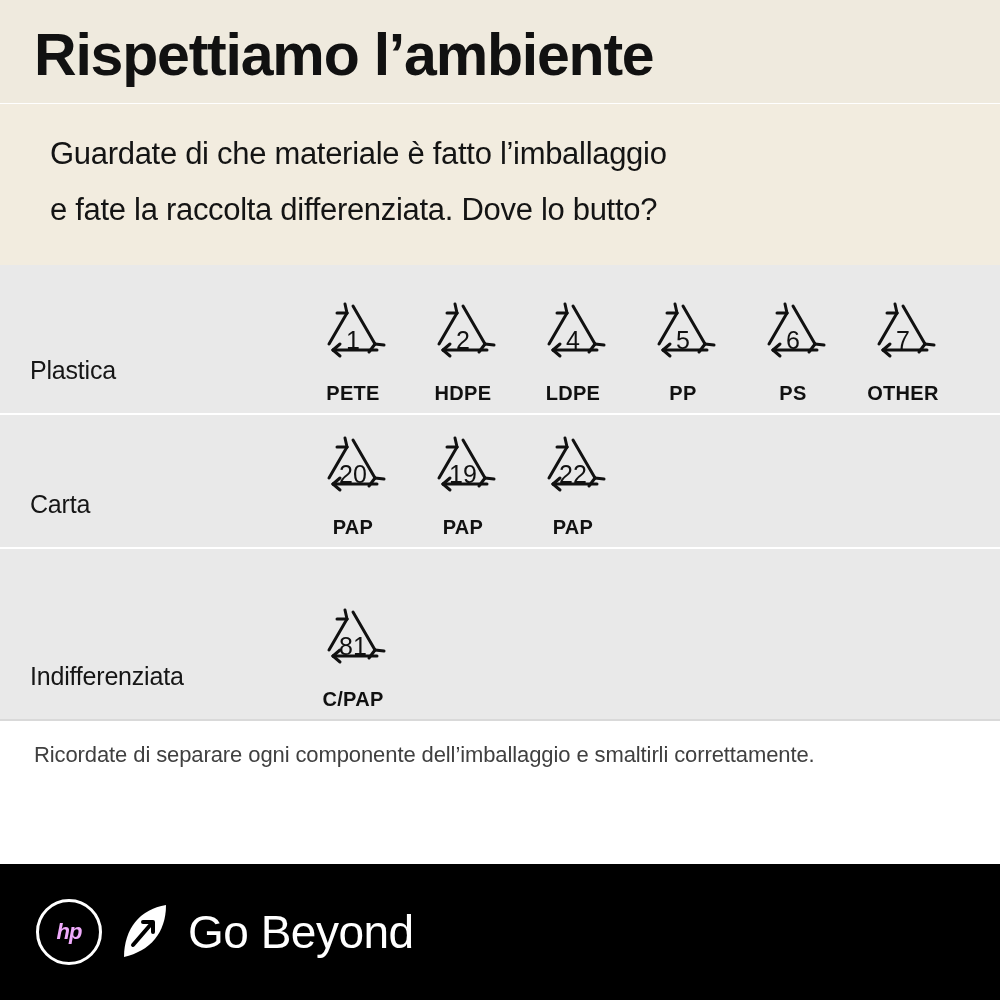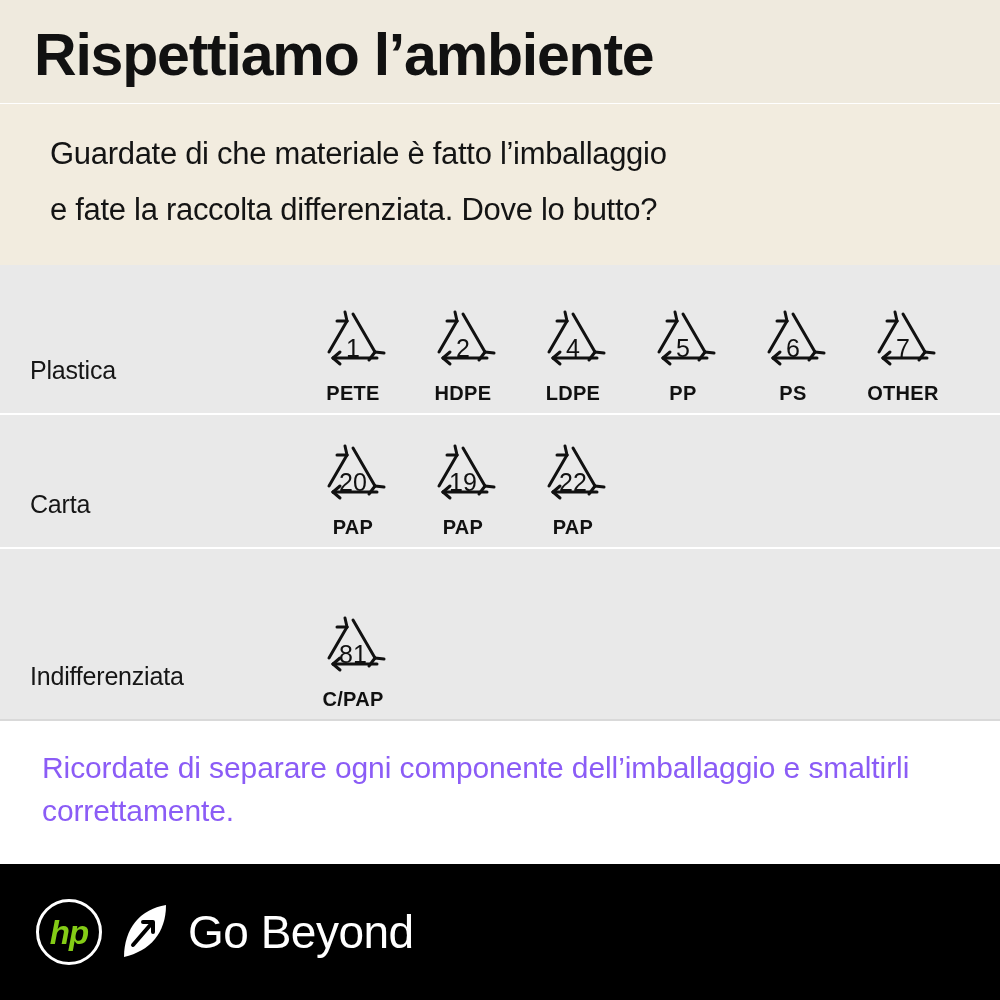--- a/index.html
+++ b/index.html
@@ -108,21 +108,21 @@
     display: flex;
     align-items: center;
     justify-content: center;
     font-size: 25px;
     font-weight: 400;
     color: #111111;
     padding-top: 14px;
     box-sizing: border-box;
   }
   .symbol .code {
-    margin-top: 2px;
+    margin-top: 10px;
     font-size: 20px;
     font-weight: 700;
     letter-spacing: 0.3px;
     color: #111111;
   }
 
   .row-plastica { height: 148px; }
   .row-carta { height: 134px; }
   .row-indiff { height: 172px; }
 
@@ -130,24 +130,24 @@
   .row-indiff .row-label { padding-bottom: 28px; }
 
   
   .note {
     background: #ffffff;
     border-top: 2px solid #d9d9d9;
     padding: 18px 34px 14px 34px;
     box-sizing: border-box;
   }
   .note p {
-    margin: 8px;
-    font-size: 30px;
+    margin: 0;
+    font-size: 22px;
     line-height: 1.42;
-    color: #8b5cf6;
+    color: #404040;
     letter-spacing: -0.1px;
   }
 
   
   .footer {
     position: absolute;
     left: 0;
     bottom: 0;
     width: 1000px;
     height: 136px;
@@ -162,24 +162,24 @@
     height: 66px;
     border-radius: 50%;
     border: 3px solid #ffffff;
     display: flex;
     align-items: center;
     justify-content: center;
     box-sizing: border-box;
     margin-right: 14px;
   }
   .hp-logo span {
-    font-size: 33px;
+    font-size: 22px;
     font-weight: 700;
     font-style: italic;
-    color: #84cc16;
+    color: #f0abfc;
     line-height: 1;
     letter-spacing: -1px;
   }
   .leaf-mark {
     width: 54px;
     height: 66px;
     position: relative;
     margin-right: 18px;
   }
   .footer-text {

